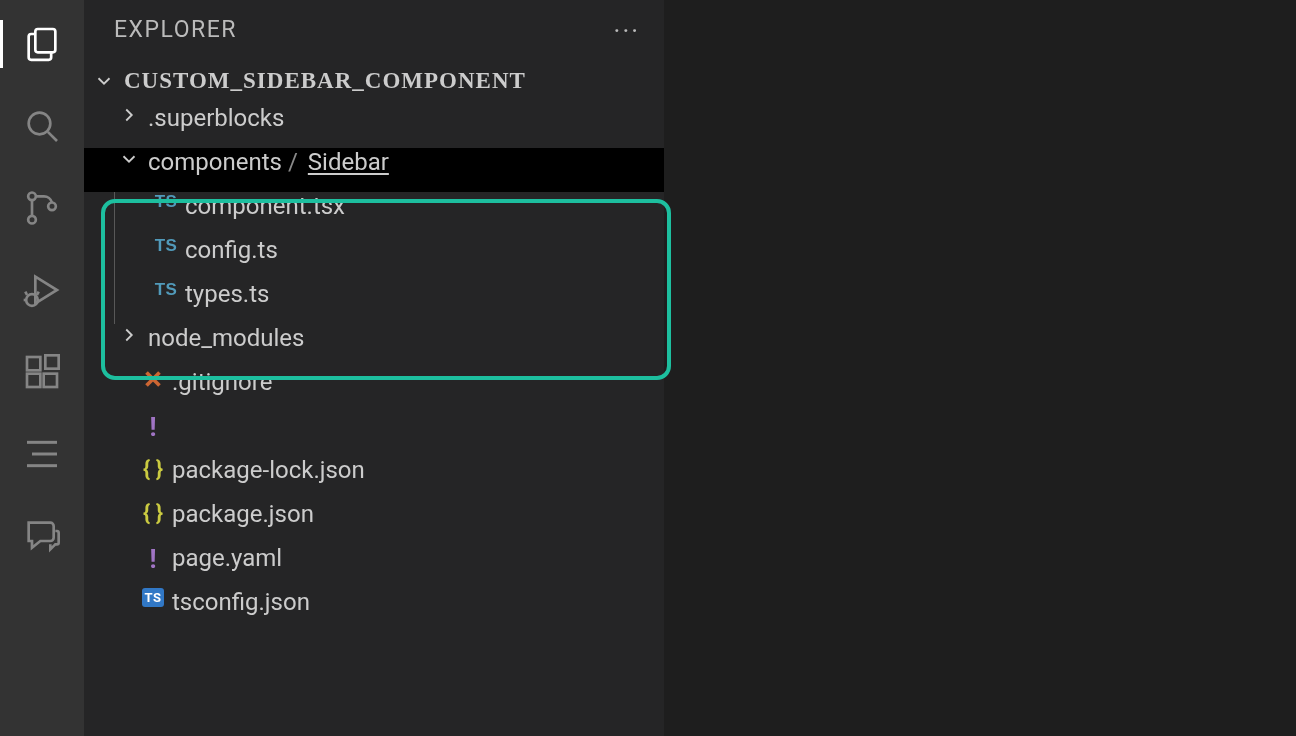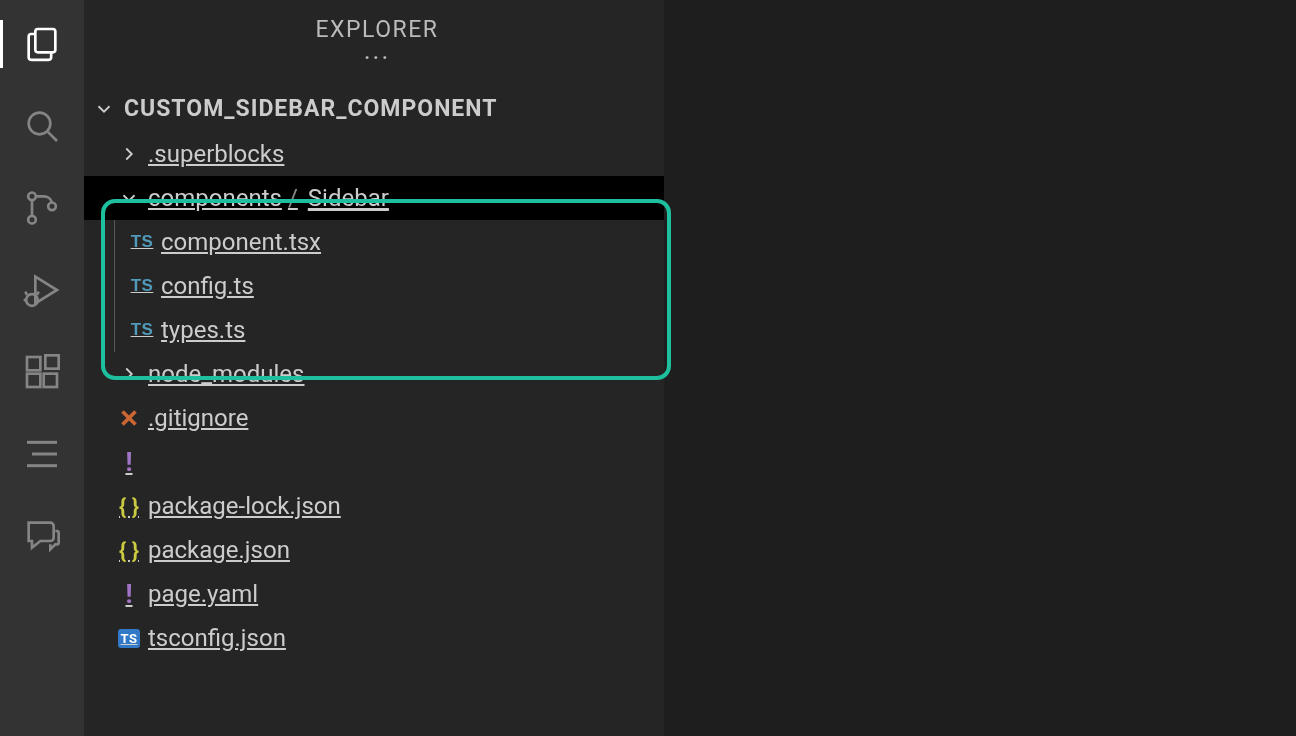--- a/index.html
+++ b/index.html
@@ -8,38 +8,38 @@
 
   
   .activity-bar { width: 84px; background: #333333; display: flex; flex-direction: column; align-items: center; padding-top: 14px; gap: 22px; }
   .activity-item { width: 60px; height: 60px; display: flex; align-items: center; justify-content: center; cursor: pointer; color: #858585; position: relative; }
   .activity-item.active { color: #ffffff; }
   .activity-item.active::before { content: ""; position: absolute; left: -12px; top: 6px; bottom: 6px; width: 3px; background: #ffffff; }
   .activity-item svg { width: 40px; height: 40px; }
 
   
   .sidebar { width: 580px; background: #252526; display: flex; flex-direction: column; }
-  .sidebar-header { display: flex; align-items: center; justify-content: space-between; padding: 16px 24px 16px 30px; flex-direction: column; }
+  .sidebar-header { display: flex; justify-content: space-between; padding: 16px 24px 16px 30px; }
   .sidebar-title { font-size: 23px; letter-spacing: 1.5px; color: #bbbbbb; font-weight: 400; }
   .ellipsis { color: #bbbbbb; font-size: 26px; letter-spacing: 2px; cursor: pointer; }
 
   
-  .section-header { display: flex; align-items: center; padding: 6px 10px 6px 6px; gap: 6px; cursor: pointer; }
+  .section-header { display: flex; align-items: center; padding: 6px 10px 6px 6px; gap: 6px; cursor: pointer; font-family: Liberation Serif, serif; }
   .section-header .chev { width: 28px; display:flex; justify-content:center; }
   .section-header .chev svg { width: 22px; height: 22px; stroke: #ccc; }
   .section-title { font-size: 23px; font-weight: 700; letter-spacing: 1px; color: #cccccc; }
 
   
   .tree { padding-top: 4px; font-size: 24px; }
-  .tree-row { display: flex; align-items: center; height: 44px; padding-left: 0; cursor: pointer; color: #cccccc; white-space: nowrap; text-decoration: underline; }
+  .tree-row { display: flex; align-items: flex-start; height: 44px; padding-left: 0; cursor: pointer; color: #cccccc; white-space: nowrap; }
   .tree-row.selected { background: #000000; }
   .indent { display:inline-block; }
   .twisty { width: 30px; display:flex; justify-content:center; }
   .twisty svg { width: 22px; height: 22px; stroke: #ccc; }
-  .ficon { width: 30px; display:flex; justify-content:center; align-items:center; font-size: 18px; font-weight: 600; }
+  .ficon { width: 30px; display:flex; justify-content:center; align-items:center; font-size: 18px; font-weight: 600; margin-left: 24px; }
   .ficon.ts { color: #519aba; font-family: "Segoe UI", sans-serif; font-size: 17px; letter-spacing: 0.5px;}
   .ficon.eslint { color: #b19cd9; }
   .ficon.eslint svg { width:22px; height:22px; }
   .ficon.git { color: #cc6633; }
   .ficon.git svg { width:22px; height:22px; }
   .ficon.yaml { color: #a074c4; font-size: 26px; font-weight:700; }
   .ficon.json { color: #cbcb41; font-size: 22px; font-weight:700; }
   .ficon.tsbox { color: #fff; }
   .ficon.tsbox .sq { background:#3178c6; color:#fff; font-size:13px; font-weight:700; padding:2px 3px; border-radius:3px; letter-spacing:0.5px;}
   .fname { padding-left: 4px; }

